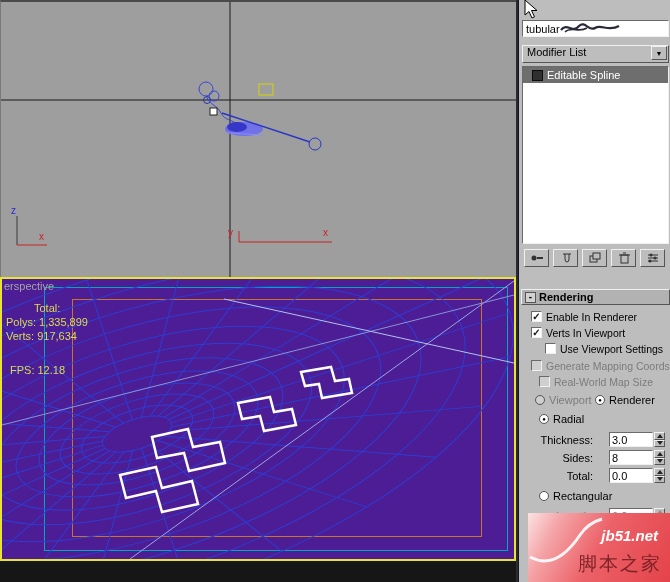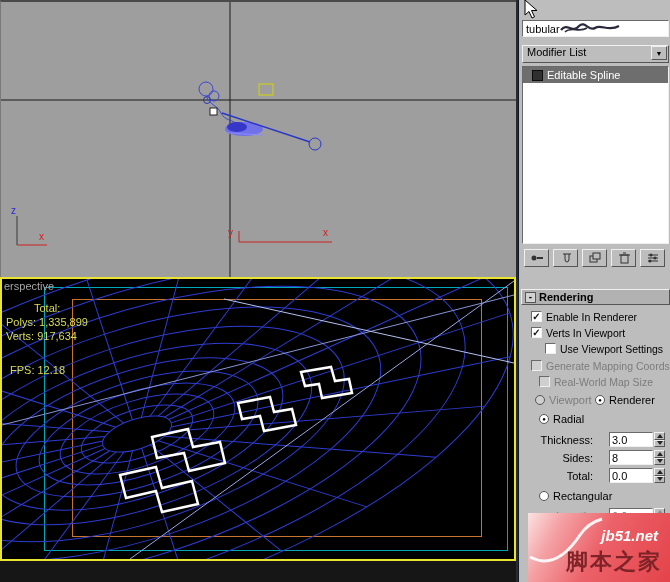--- a/index.html
+++ b/index.html
@@ -5,21 +5,21 @@
   *{margin:0;padding:0;box-sizing:border-box}
   html,body{background:#888}
   body{font-family:"Liberation Sans",sans-serif;font-size:11px;color:#000}
   .screen{position:relative;width:670px;height:582px;background:#bdbdbd;overflow:hidden}
 
   
   .vp-top{position:absolute;left:0;top:0;width:516px;height:277px;background:#9e9e9e;
           border-top:2px solid #4a4a4a;border-left:1px solid #7a7a7a}
   .vp-top svg{display:block}
   .vsep{position:absolute;left:516px;top:0;width:2px;height:582px;background:#2b2b2b}
-  .vp-persp{position:absolute;left:0;top:277px;width:516px;height:284px;background:#000000;
+  .vp-persp{position:absolute;left:0;top:277px;width:516px;height:284px;background:#4c1d95;
             border:2px solid #e8e431;overflow:hidden}
   .bottom-strip{position:absolute;left:0;top:561px;width:516px;height:21px;background:#161616}
   .safe-cyan{position:absolute;left:42px;top:8px;width:464px;height:264px;border:1px solid #00a8b8}
   .safe-orange{position:absolute;left:70px;top:20px;width:410px;height:238px;border:1px solid #c8742e}
   .mesh{position:absolute;left:0;top:0}
   .vp-label{position:absolute;left:2px;top:1px;color:#a6a6a6}
   .stats{position:absolute;left:4px;top:22px;color:#d8dc55;line-height:14px;white-space:nowrap}
   .stats .total{margin-left:28px}
   .stats .fps{margin-top:20px;margin-left:4px}
 
@@ -75,21 +75,21 @@
       border:1px solid;border-color:#f0f0f0 #555 #555 #f0f0f0}
   .sp.up::after{content:"";border:3px solid transparent;border-bottom:4px solid #222;margin-top:-3px}
   .sp.down::after{content:"";border:3px solid transparent;border-top:4px solid #222;margin-bottom:-3px}
   .num-row.disabled .sp.up::after{border-bottom-color:#8a8a8a}
   .num-row.disabled .sp.down::after{border-top-color:#8a8a8a}
 
   
   .watermark{position:absolute;left:528px;top:513px;width:142px;height:69px;z-index:40;overflow:hidden;
              background:linear-gradient(118deg,#fbe3e3 0%,#f4a3a6 20%,#ec6168 50%,#e4434a 100%)}
   .wm-site{position:absolute;right:12px;top:14px;color:#fff;font-style:italic;font-weight:bold;font-size:15px}
-  .wm-brand{position:absolute;right:8px;bottom:5px;color:#7e2327;font-weight:bold;font-size:22px;letter-spacing:2px}
+  .wm-brand{position:absolute;right:8px;bottom:5px;color:#7e2327;font-weight:normal;font-size:19px;letter-spacing:2px}
   .wm-swoosh{position:absolute;left:0;top:0}
   .cursor{position:absolute;left:524px;top:0;z-index:50}
 </style>
 </head>
 <body>
 
 <div class="screen">
 
   <div class="vp-top">
     <svg width="515" height="275">

